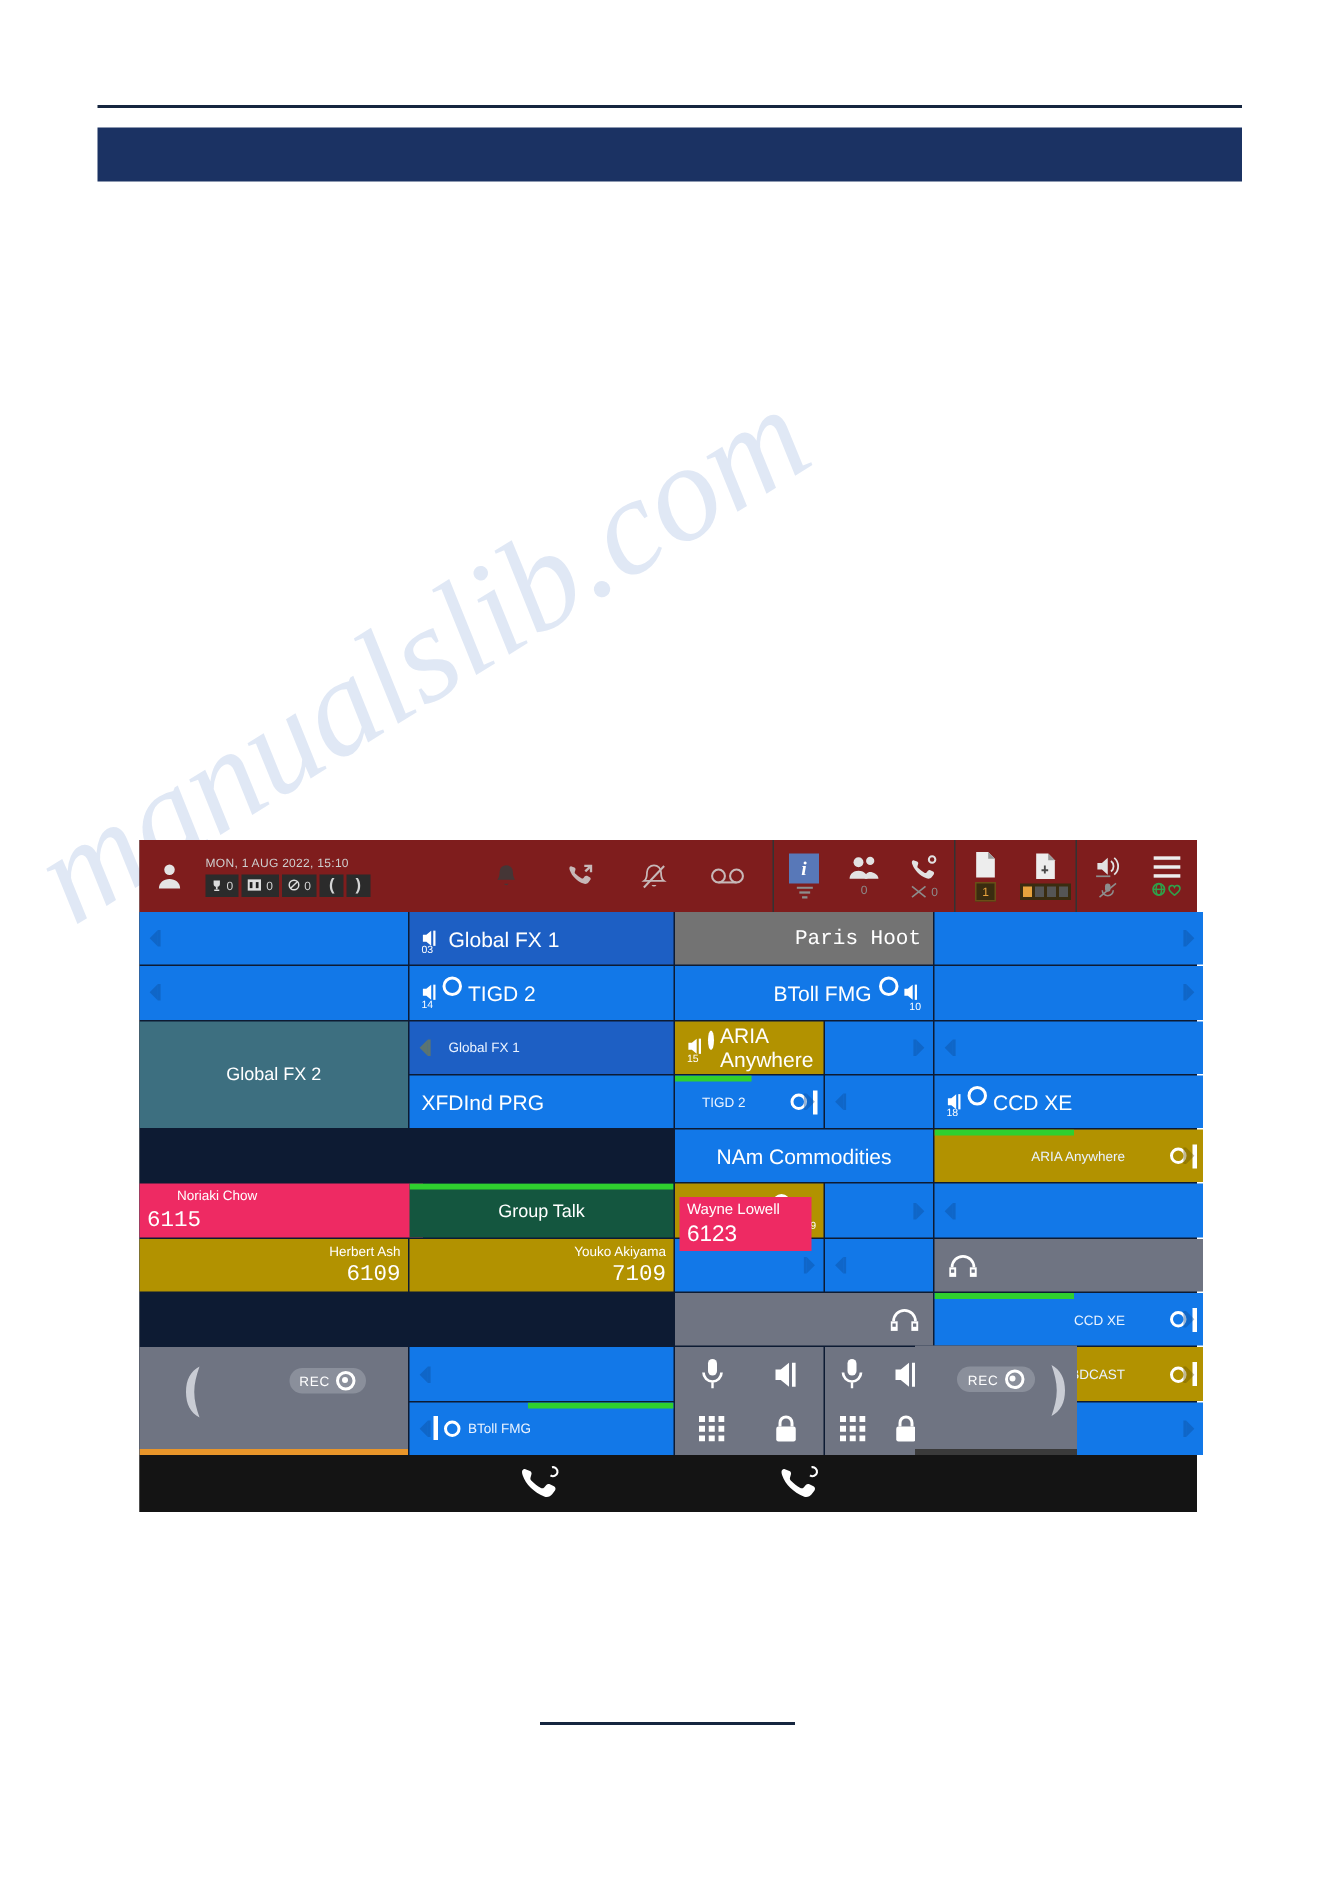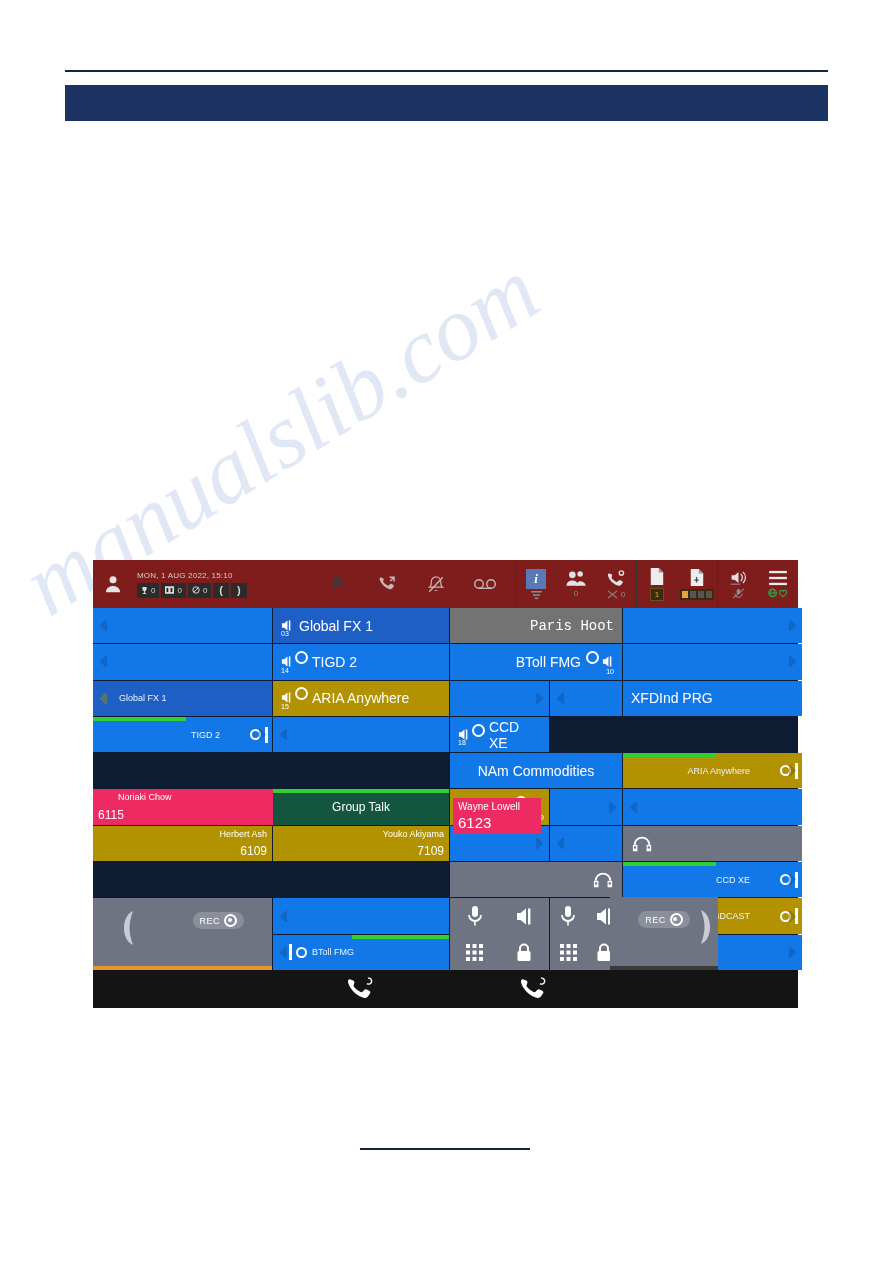--- a/index.html
+++ b/index.html
@@ -88,21 +88,21 @@
   .tile{padding:0 8px;align-items:center;}
   .tile.center{justify-content:center;}
   .tile.right{justify-content:flex-end;}
   .tile .lbl{font-size:14px;}
   .tile .lbl.sm{font-size:12px;}
   .spk{width:12px;height:14px;position:relative;display:inline-block;}
   .num{position:absolute;font-size:7px;color:#fff;}
 
   .person{flex-direction:column;justify-content:space-between;padding:3px 5px;}
   .person .pname{font-size:9px;margin-left:20px;}
-  .person .pnum{font-size:12px;}
+  .person .pnum{font-size:15px;font-family:Liberation Mono, monospace;}
   .person.right-al{align-items:flex-end;}
 
   
   .cc{background:#6f7482;position:relative;}
   .ctrl-grid{display:grid;grid-template-columns:1fr 1fr;grid-template-rows:1fr 1fr;width:100%;height:100%;
              align-items:center;justify-items:center;}
   .recbtn{background:#8a8f9b;border-radius:9px;padding:2px 7px;display:flex;align-items:center;gap:4px;
           font-size:9px;color:#fff;letter-spacing:.5px;}
   .recdot{width:9px;height:9px;border:2px solid #fff;border-radius:50%;position:relative;}
   .recdot::after{content:"";position:absolute;left:1.5px;top:1.5px;width:4px;height:4px;background:#fff;border-radius:50%;}
@@ -370,20 +370,23 @@
     <div class="cell gold tile">
       <span class="spk">
         <svg width="12" height="13" viewBox="0 0 13 14">
             <path d="M1 4.5h2.5L7 1.5v11L3.5 9.5H1z" fill="#fff"></path>
             <rect x="8.5" y="1.5" width="1.6" height="11" fill="#fff"></rect>
           </svg>
       </span>
       <span class="num" style="left:8px;bottom:6px">15</span>
       <span class="ring" style="margin:0 4px 9px 2px"></span>
       <span class="lbl">ARIA Anywhere</span>
+    </div>
+    <div class="cell teal tile center" style="grid-row:3 / span 2">
+      <span class="lbl sm">Global FX 2</span>
     </div>
     <div class="cell blue rail right">
       <span class="rlabel"></span>
       <span class="arrow">
           <svg width="11" height="13" viewBox="0 0 12 14">
             <path d="M3 1v12l6-6z" fill="#0c4f9d"></path>
             <rect x="1" y="1" width="2" height="12" fill="#0c4f9d"></rect>
           </svg>
         </span>
     </div>

